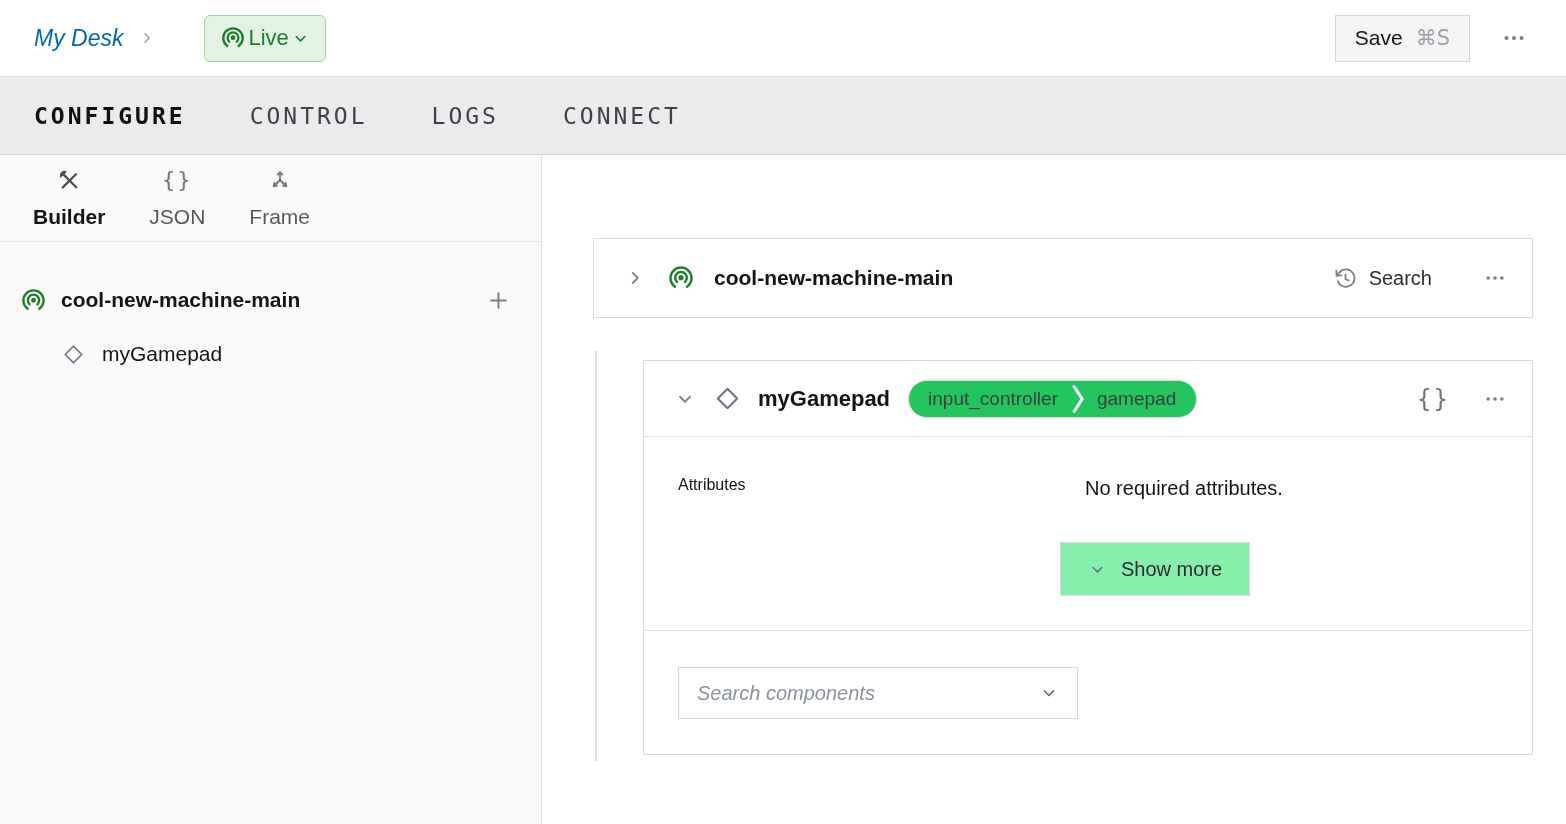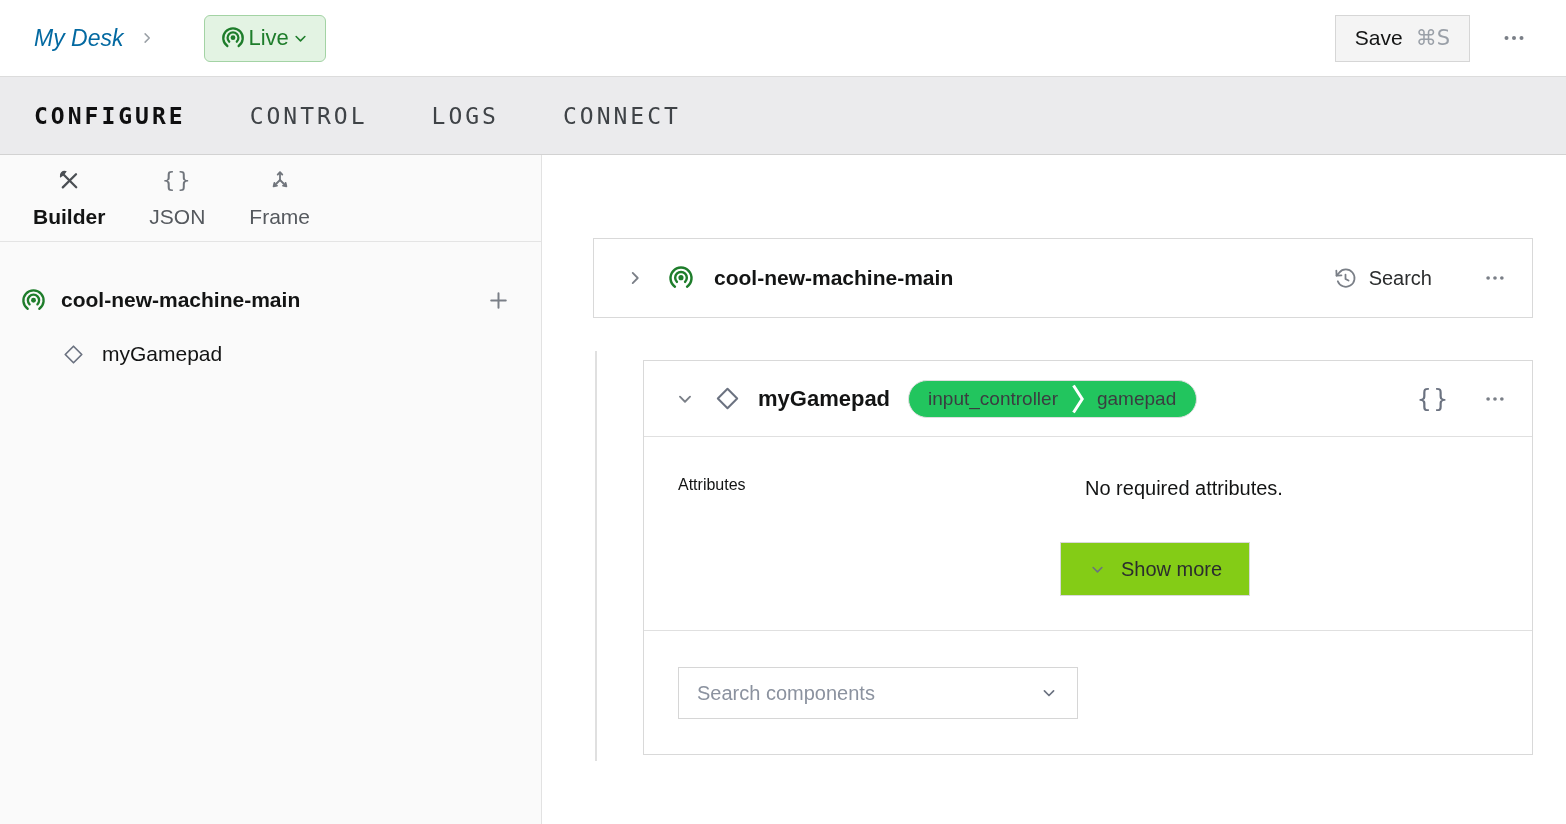--- a/index.html
+++ b/index.html
@@ -84,26 +84,26 @@
   .badge-model { padding:0 20px 0 12px; }
   .comp-header .braces-btn { font-family:"DejaVu Sans Mono","Liberation Mono",monospace; font-size:24px; color:#6b7280; letter-spacing:2px; }
   .comp-header .card-overflow { margin-left:34px; }
 
   .section { display:flex; padding-left:34px; padding-right:28px; }
   .attributes-section { height:194px; padding-top:39px; border-bottom:1px solid #e0e0e0; }
   .section-label { width:382px; font-size:16px; font-weight:400; }
   .attributes-empty { font-size:20px; line-height:24px; color:#131414;margin-left:25px; }
   .show-more-btn {
     margin-top:42px; display:flex; align-items:center; gap:14px; height:54px; padding:0 27px;
-    background:#84cc16; border:1px solid #d9d9d9; font-size:20px; color:#2b2d2e;
+    background:#86efac; border:1px solid #d9d9d9; font-size:20px; color:#2b2d2e;
   }
   .depends-section { height:123px; padding-top:36px; }
   .select-box {
     width:400px; height:52px; border:1px solid #d6d6d6; background:#fff;
-    display:flex; align-items:center; justify-content:space-between; padding:5px 18px; cursor:pointer;
+    display:flex; align-items:center; justify-content:space-between; padding:5px 18px; cursor:pointer;font-style:italic;
   }
   .select-placeholder { color:#8b929f; font-size:20px; }
   .chev { display:flex; color:#6b7280; }
   .chev.green { color:var(--green,#1e7d2b); }
 </style>
 </head>
 <body>
 
 <svg width="0" height="0" style="position:absolute">
   <defs>

